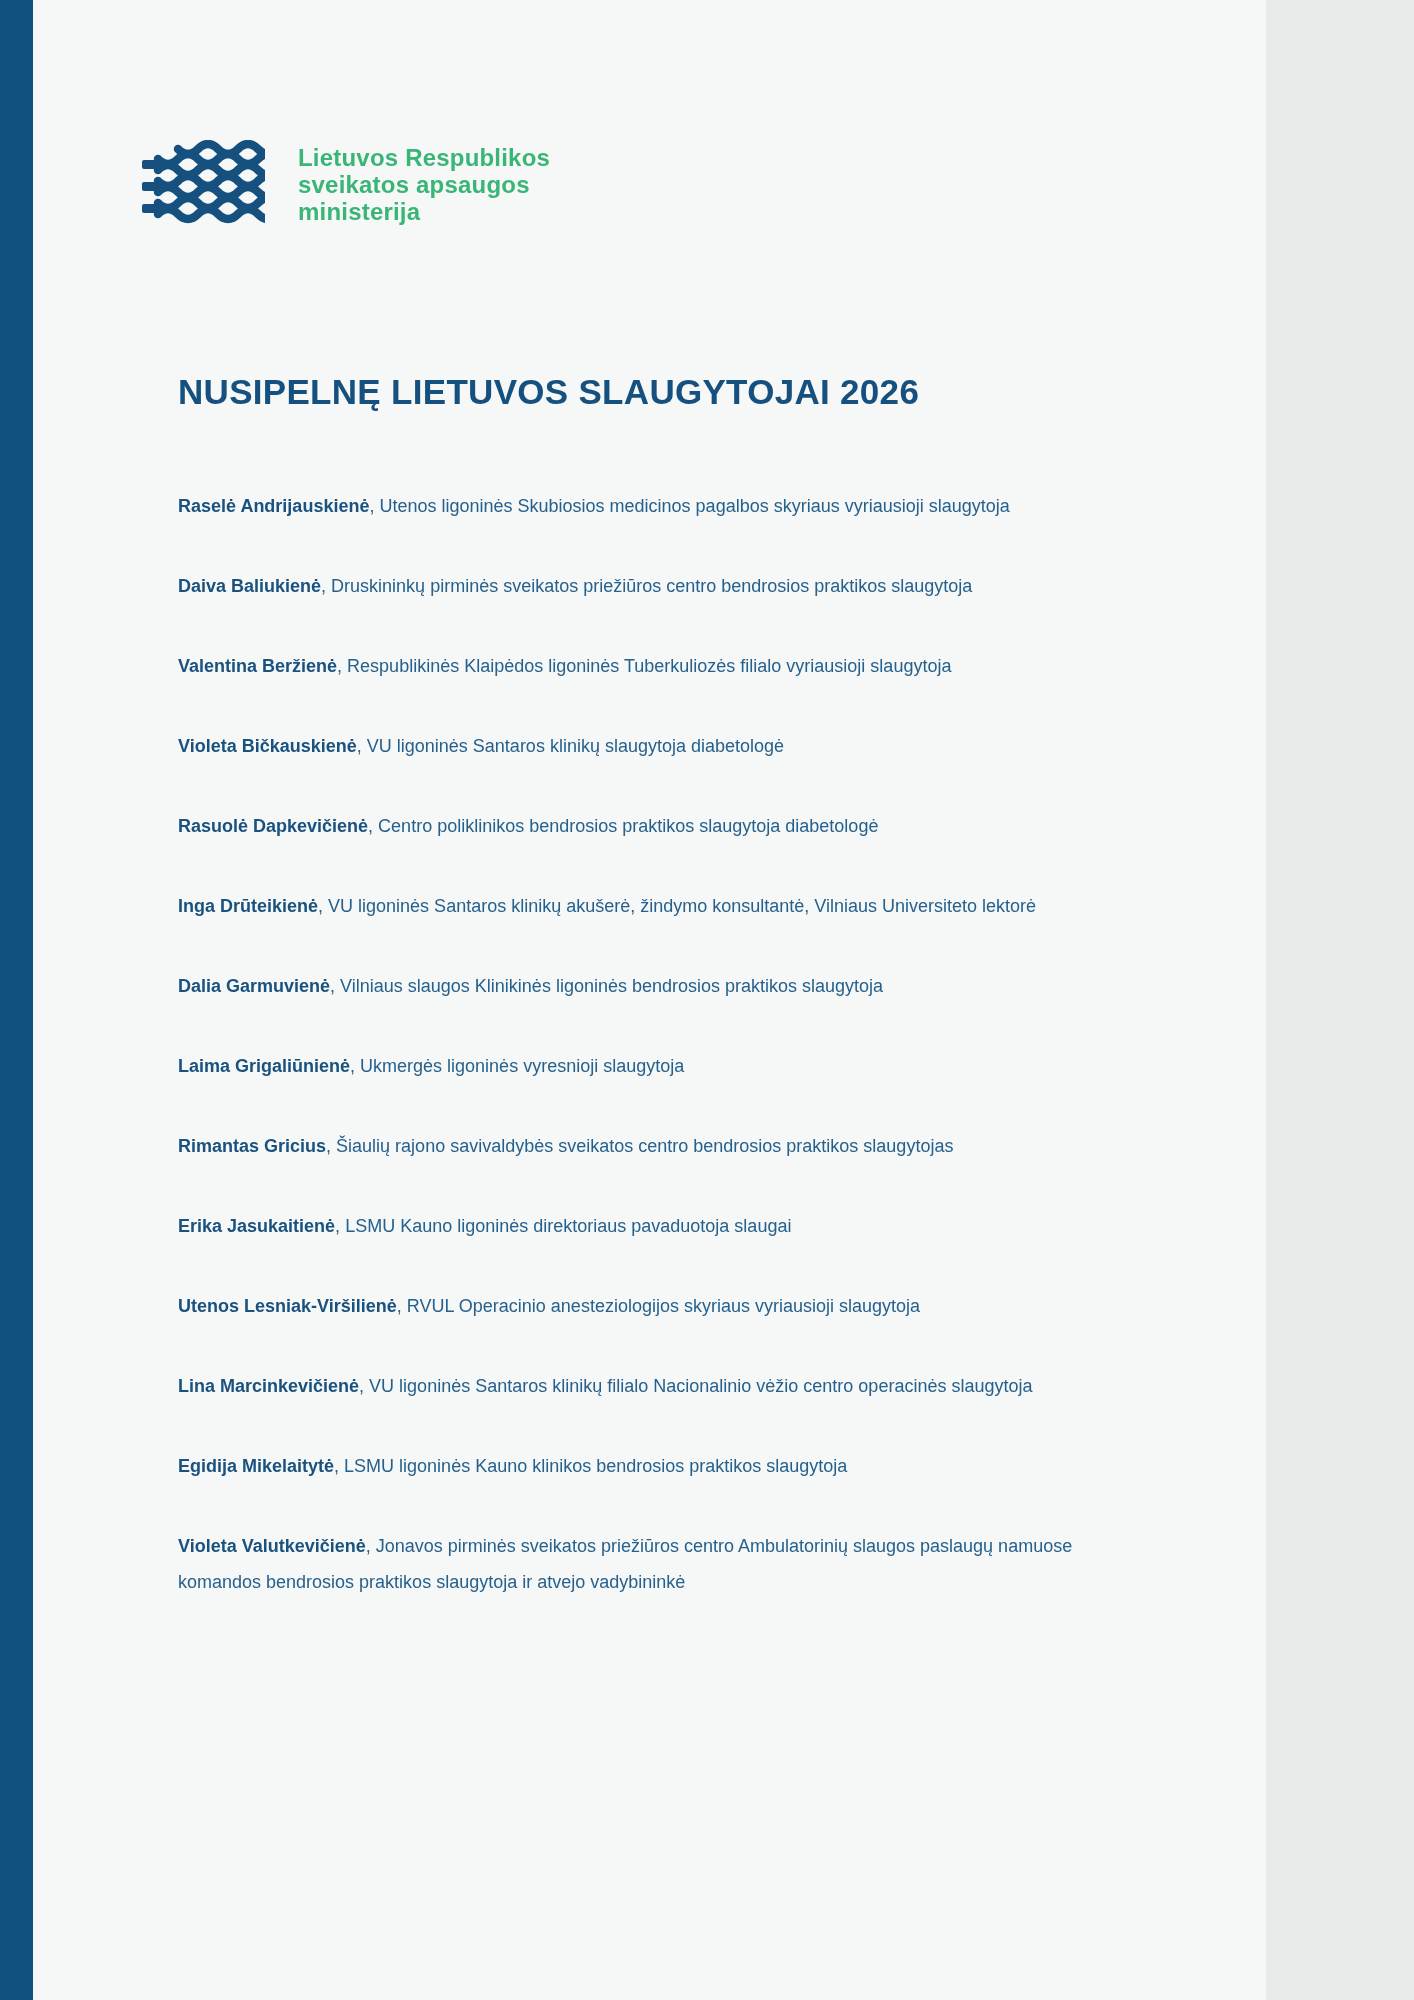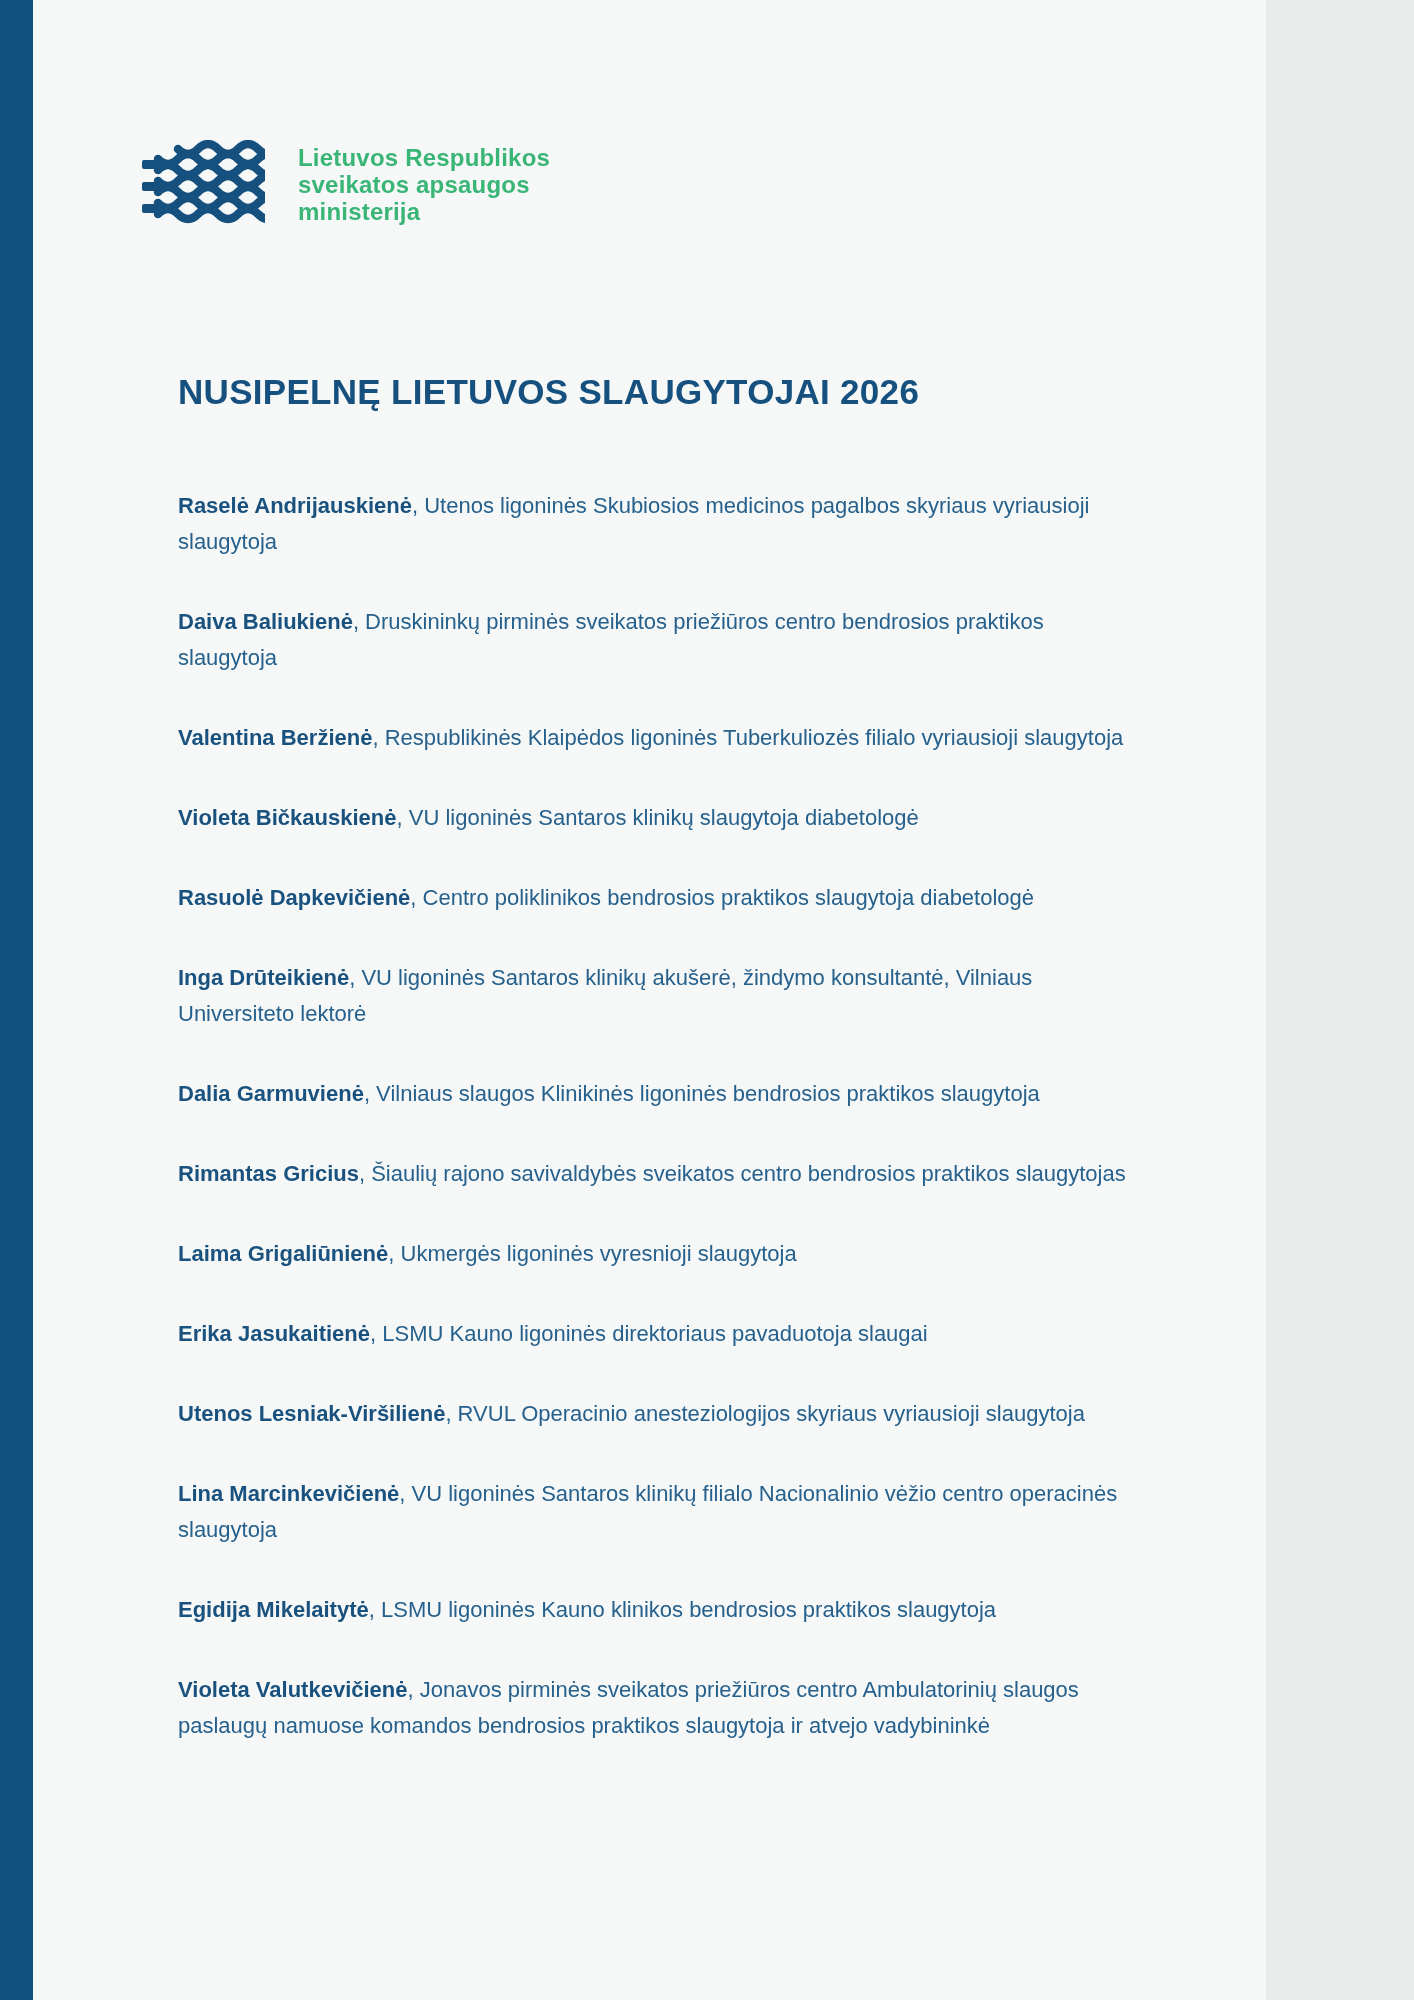--- a/index.html
+++ b/index.html
@@ -42,21 +42,21 @@
     color:var(--accent-navy);
     font-size:35px;line-height:1.15;
     font-weight:bold;letter-spacing:0.3px;
   }
   ul.nurses{
     list-style:none;
     margin:76px 0 0 36px;
     max-width:1105px;
   }
   ul.nurses li{
-    font-size:22px;line-height:36px;
+    font-size:18px;line-height:36px;
     color:var(--body-blue);
     margin-bottom:19px;
     margin-top:44px;
   }
   ul.nurses li .name{
     font-weight:bold;
     color:var(--name-navy);
   }
 </style>
 </head>
@@ -97,23 +97,23 @@
   <li class="entry"><span class="name">Valentina Beržienė</span><span class="sep">, </span><span class="desc">Respublikinės Klaipėdos ligoninės Tuberkuliozės filialo vyriausioji slaugytoja</span></li>
 
   <li class="entry"><span class="name">Violeta Bičkauskienė</span><span class="sep">, </span><span class="desc">VU ligoninės Santaros klinikų slaugytoja diabetologė</span></li>
 
   <li class="entry"><span class="name">Rasuolė Dapkevičienė</span><span class="sep">, </span><span class="desc">Centro poliklinikos bendrosios praktikos slaugytoja diabetologė</span></li>
 
   <li class="entry"><span class="name">Inga Drūteikienė</span><span class="sep">, </span><span class="desc">VU ligoninės Santaros klinikų akušerė, žindymo konsultantė, Vilniaus Universiteto lektorė</span></li>
 
   <li class="entry"><span class="name">Dalia Garmuvienė</span><span class="sep">, </span><span class="desc">Vilniaus slaugos Klinikinės ligoninės bendrosios praktikos slaugytoja</span></li>
 
+  <li class="entry"><span class="name">Laima Grigaliūnienė</span><span class="sep">, </span><span class="desc">Ukmergės ligoninės vyresnioji slaugytoja</span></li>
+
   <li class="entry"><span class="name">Rimantas Gricius</span><span class="sep">, </span><span class="desc">Šiaulių rajono savivaldybės sveikatos centro bendrosios praktikos slaugytojas</span></li>
-
-  <li class="entry"><span class="name">Laima Grigaliūnienė</span><span class="sep">, </span><span class="desc">Ukmergės ligoninės vyresnioji slaugytoja</span></li>
 
   <li class="entry"><span class="name">Erika Jasukaitienė</span><span class="sep">, </span><span class="desc">LSMU Kauno ligoninės direktoriaus pavaduotoja slaugai</span></li>
 
   <li class="entry"><span class="name">Utenos Lesniak-Viršilienė</span><span class="sep">, </span><span class="desc">RVUL Operacinio anesteziologijos skyriaus vyriausioji slaugytoja</span></li>
 
   <li class="entry"><span class="name">Lina Marcinkevičienė</span><span class="sep">, </span><span class="desc">VU ligoninės Santaros klinikų filialo Nacionalinio vėžio centro operacinės slaugytoja</span></li>
 
   <li class="entry"><span class="name">Egidija Mikelaitytė</span><span class="sep">, </span><span class="desc">LSMU ligoninės Kauno klinikos bendrosios praktikos slaugytoja</span></li>
 
 

